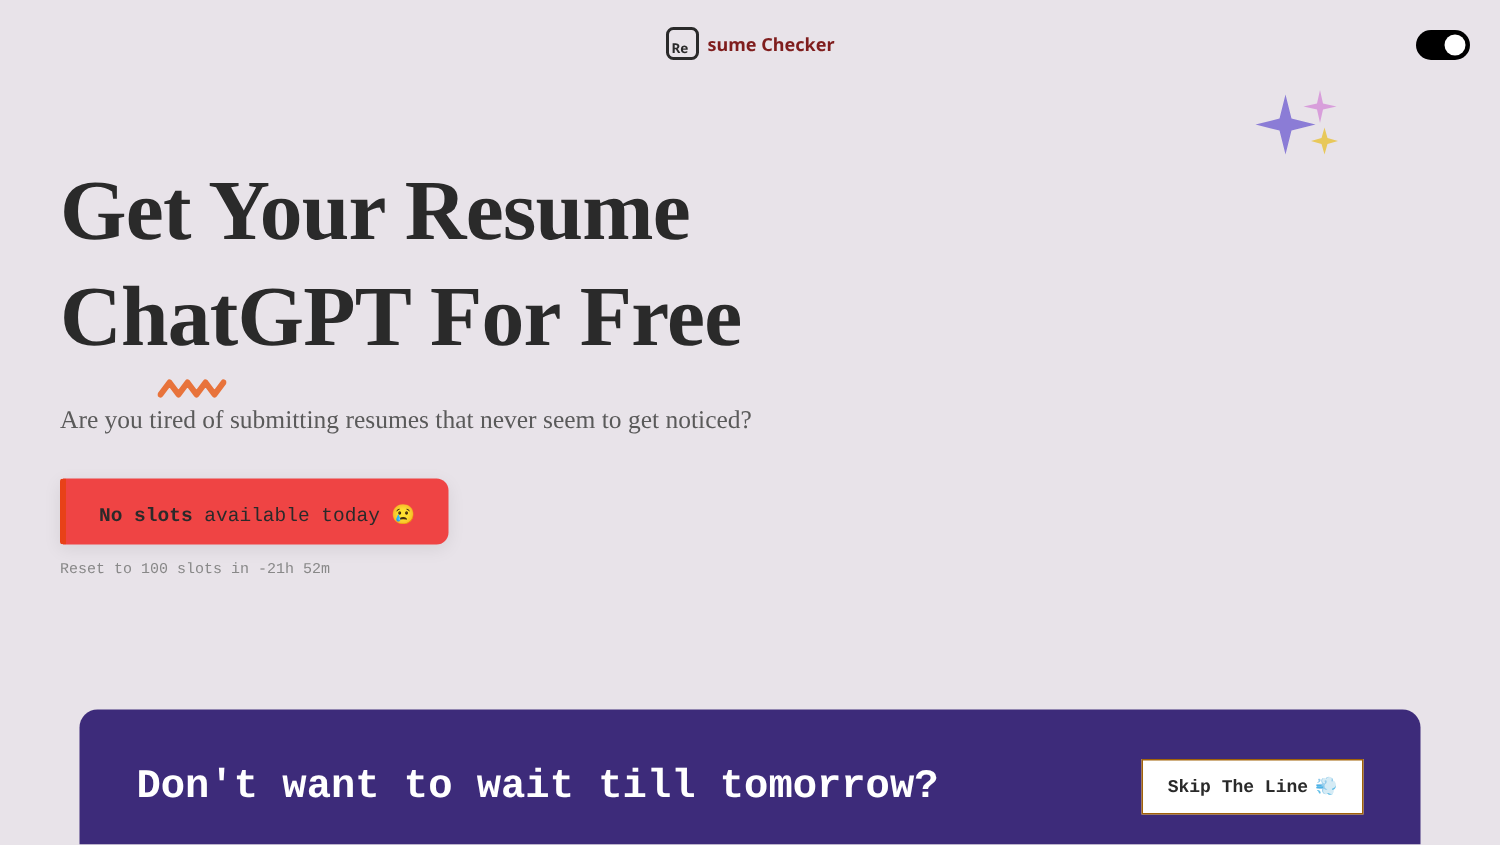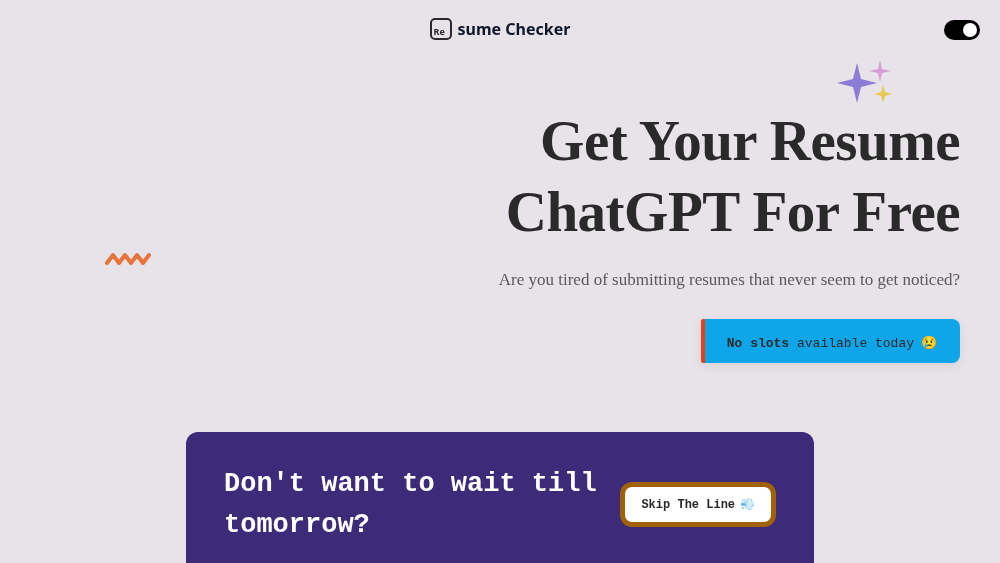--- a/index.html
+++ b/index.html
@@ -37,23 +37,23 @@
     .logo-icon::after {
       content: "Re";
       position: absolute;
       font-size: 9px;
       font-weight: 700;
       bottom: 0px;
       left: 2px;
       color: #2a2a2a;
     }
     .logo-text {
-      font-size: 16px;
+      font-size: 12px;
       font-weight: 700;
-      color: #0f172a;
+      color: #7f1d1d;
     }
     .toggle {
       position: absolute;
       right: 20px;
       top: 20px;
       width: 36px;
       height: 20px;
       background: #000;
       border-radius: 10px;
       cursor: pointer;
@@ -62,21 +62,21 @@
       content: "";
       position: absolute;
       width: 14px;
       height: 14px;
       background: #fff;
       border-radius: 50%;
       top: 3px;
       right: 3px;
     }
     .hero {
-      text-align: right;
+      text-align: left;
       margin-top: 65px;
       padding: 0 40px;
     }
     .hero-title {
       font-family: Georgia, "Times New Roman", serif;
       font-weight: 900;
       font-size: 57px;
       line-height: 1.25;
       color: #2a2a2a;
       letter-spacing: -0.5px;
@@ -84,21 +84,21 @@
     .hero-subtitle {
       font-family: Liberation Serif, serif;
       font-size: 17px;
       color: #5a5a5a;
       margin-top: 20px;
       line-height: 1.4;
     }
     .status-card {
       display: inline-block;
       margin-top: 28px;
-      background: #0ea5e9;
+      background: #ef4444;
       border-left: 4px solid #e84118;
       border-radius: 2px 8px 8px 2px;
       padding: 11px 22px;
       box-shadow: 0 3px 12px rgba(0,0,0,0.08);
     }
     .status-text {
       font-family: "Courier New", monospace;
       font-size: 13px;
       color: #2a2a2a;
     }
@@ -119,21 +119,21 @@
     .squiggle {
       position: absolute;
       top: 245px;
       left: 105px;
     }
     .bottom-panel {
       position: absolute;
       bottom: 0;
       left: 50%;
       transform: translateX(-50%);
-      width: 628px;
+      width: 894px;
       background: #3d2b7a;
       border-radius: 12px 12px 0 0;
       padding: 32px 38px 18px;
       display: flex;
       align-items: center;
       justify-content: space-between;
       gap: 20px;
     }
     .bottom-title {
       font-family: "Courier New", monospace;
@@ -143,22 +143,22 @@
       line-height: 1.5;
     }
     .bottom-subtitle {
       font-family: "Courier New", monospace;
       font-size: 11px;
       color: rgba(255,255,255,0.7);
       margin-top: 8px;
     }
     .skip-button {
       background: #fff;
-      border: 5px solid #a16207;
-      border-radius: 12px;
+      border: 1px solid #a16207;
+      border-radius: 0;
       padding: 10px 16px;
       font-family: "Courier New", monospace;
       font-size: 12px;
       font-weight: 600;
       color: #2a2a2a;
       cursor: pointer;
       white-space: nowrap;
       display: flex;
       align-items: center;
       gap: 5px;
@@ -191,20 +191,21 @@
     <span>ChatGPT For Free</span>
   </h1>
   <p class="hero-subtitle">
     <span>Are you tired of submitting resumes that never seem to get noticed?</span><br>
   </p>
   <div class="status-card">
     <span class="status-text">
       <strong>No slots</strong><span> available today </span><span>😢</span>
     </span>
   </div>
+  <p class="reset-text">Reset to 100 slots in -21h 52m</p>
 </div>
 
 <div class="bottom-panel">
   <div>
     <h2 class="bottom-title">Don't want to wait till tomorrow?</h2>
   </div>
   <button class="skip-button">
     <span>Skip The Line</span>
     <span>💨</span>
   </button>

